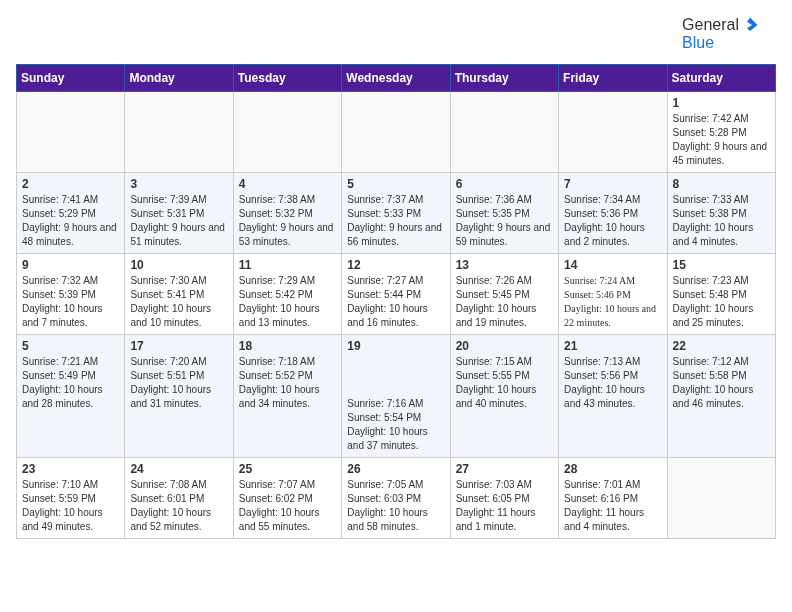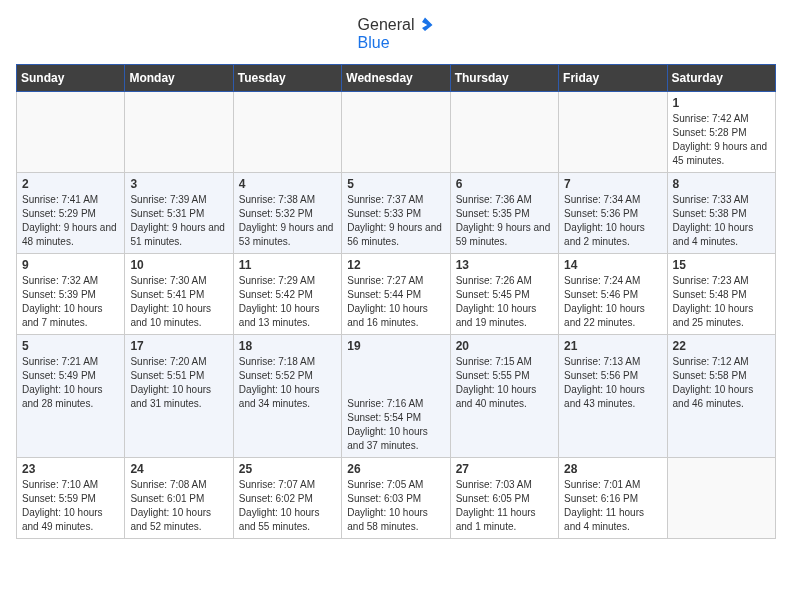--- a/index.html
+++ b/index.html
@@ -5,23 +5,24 @@
     * { box-sizing: border-box; margin: 0; padding: 0; }
     body {
       font-family: Arial, sans-serif;
       background: #fff;
       width: 792px;
       min-height: 612px;
       padding: 16px;
     }
     .header {
       display: flex;
-      justify-content: center;
+      justify-content: flex-end;
       align-items: flex-start;
       margin-bottom: 12px;
+      gap: 17px;
     }
     .logo {
       display: flex;
       align-items: center;
     }
     .logo-general { color: #333; }
     .logo-blue { color: #1a73e8; }
     .logo-icon {
       width: 18px;
       height: 18px;
@@ -38,21 +39,21 @@
     .location {
       font-size: 15px;
       color: #555;
     }
     .calendar {
       width: 100%;
       border-collapse: collapse;
       border: 1px solid #ccc;
     }
     .calendar th {
-      background: #404040;
+      background: #4c1d95;
       color: #fff;
       font-size: 12px;
       font-weight: bold;
       padding: 6px 4px;
       text-align: left;
       border: 1px solid #2d5aad;
     }
     .calendar td {
       vertical-align: top;
       border: 1px solid #ccc;
@@ -206,21 +207,21 @@
 Daylight: 10 hours and 16 minutes.</div>
         </td>
         <td>
           <span class="day-num">13</span>
           <div class="day-info" style="white-space: pre-line;">Sunrise: 7:26 AM
 Sunset: 5:45 PM
 Daylight: 10 hours and 19 minutes.</div>
         </td>
         <td>
           <span class="day-num">14</span>
-          <div class="day-info" style="white-space: pre-line;">Sunrise: 7:24 AM
+          <div class="day-info" style="white-space: pre-line; font-family: Liberation Serif, serif;">Sunrise: 7:24 AM
 Sunset: 5:46 PM
 Daylight: 10 hours and 22 minutes.</div>
         </td>
         <td>
           <span class="day-num">15</span>
           <div class="day-info" style="white-space: pre-line;">Sunrise: 7:23 AM
 Sunset: 5:48 PM
 Daylight: 10 hours and 25 minutes.</div>
         </td>
       </tr>

